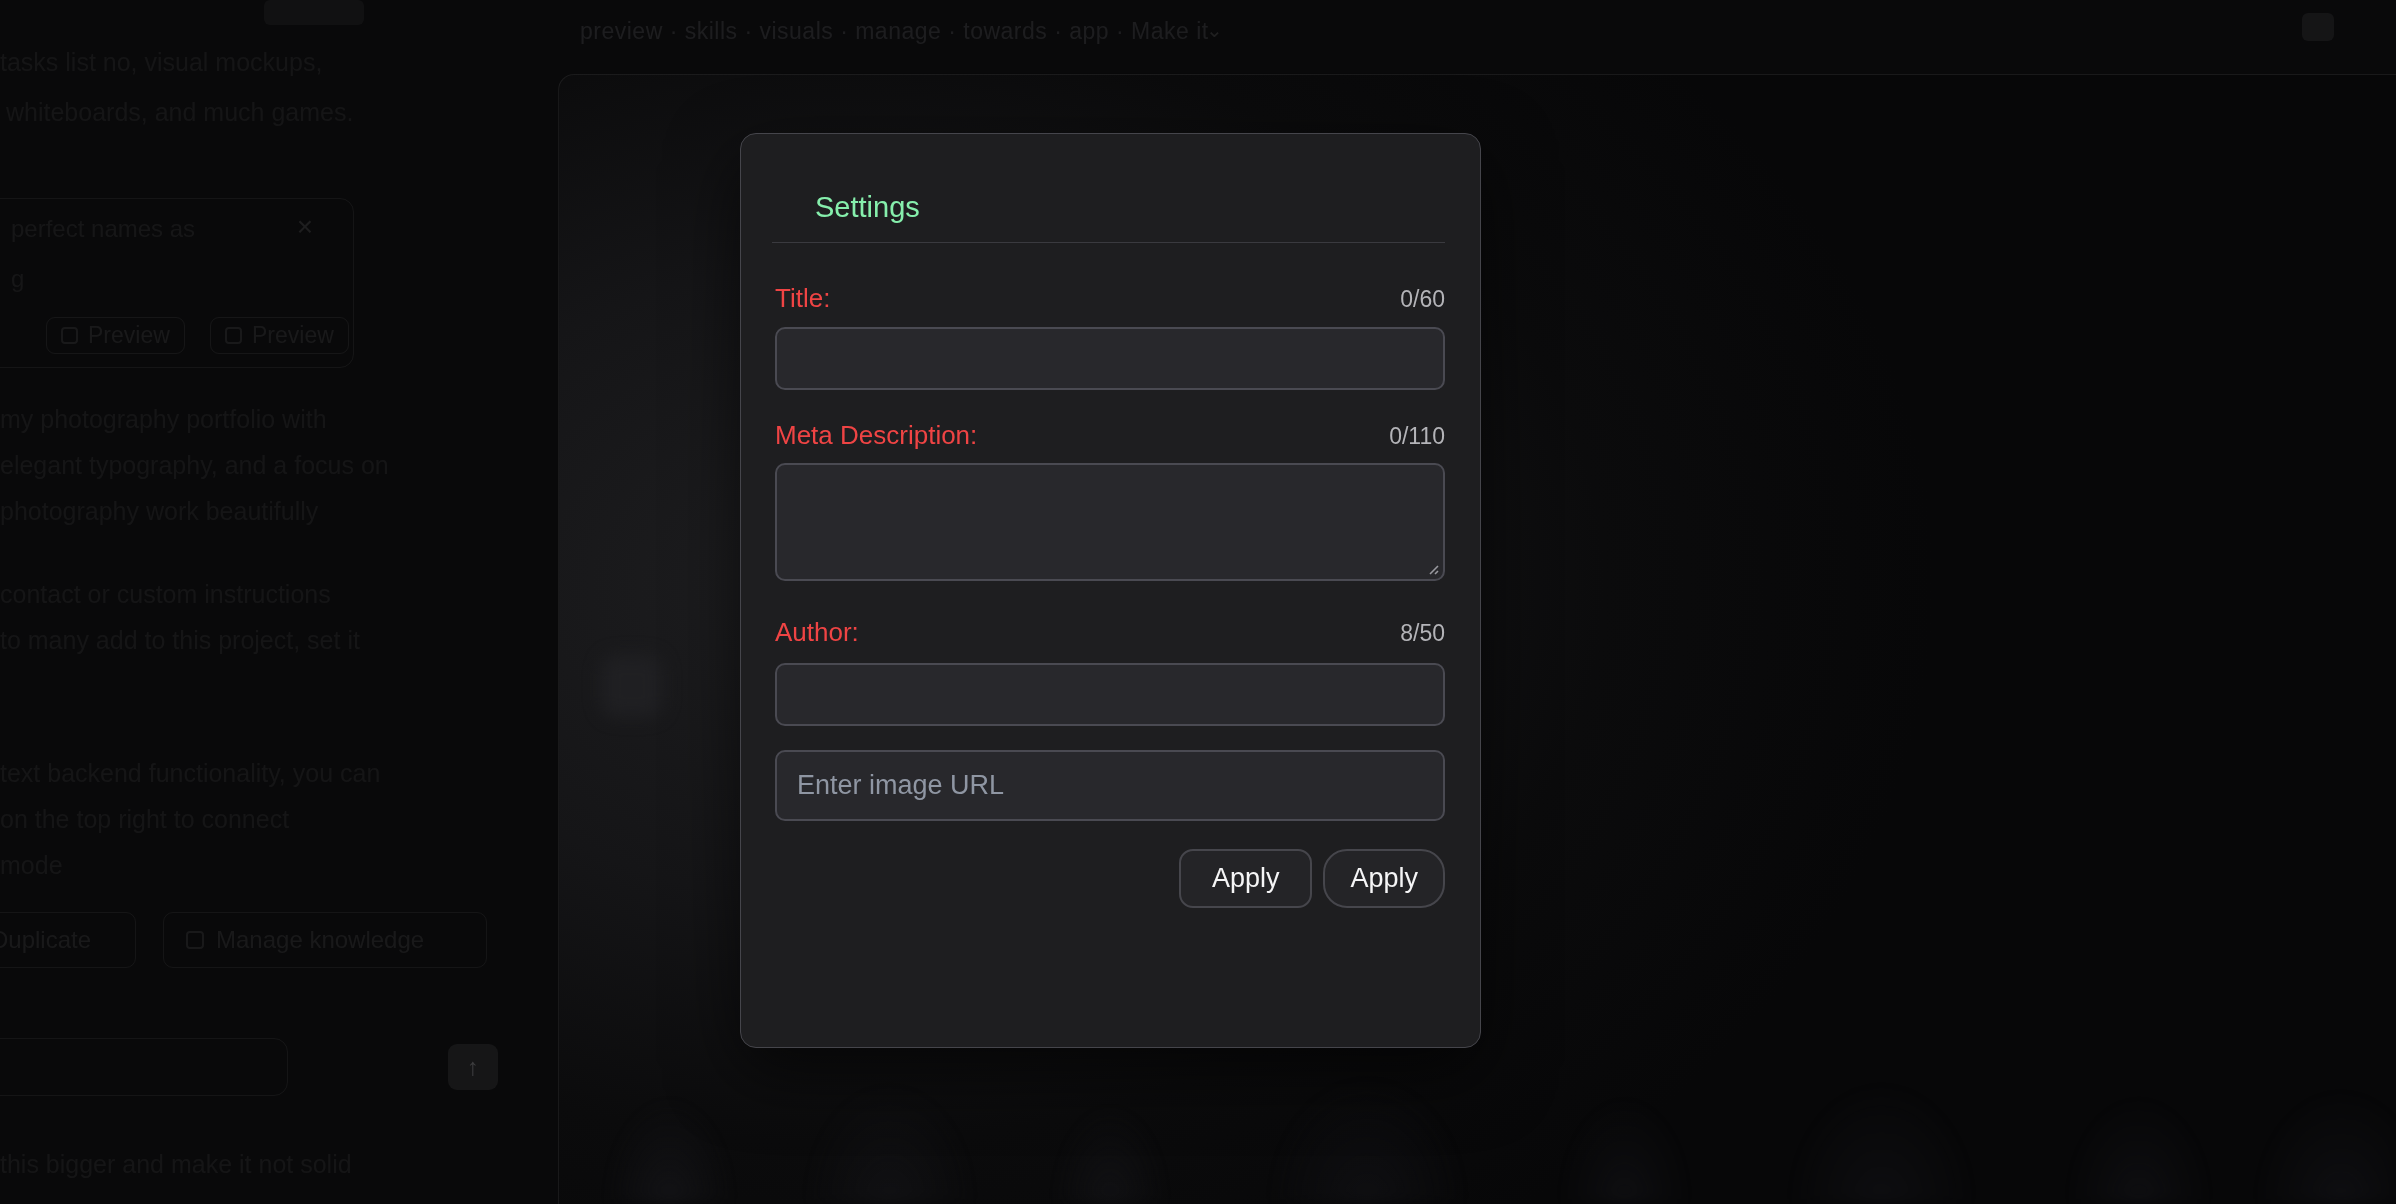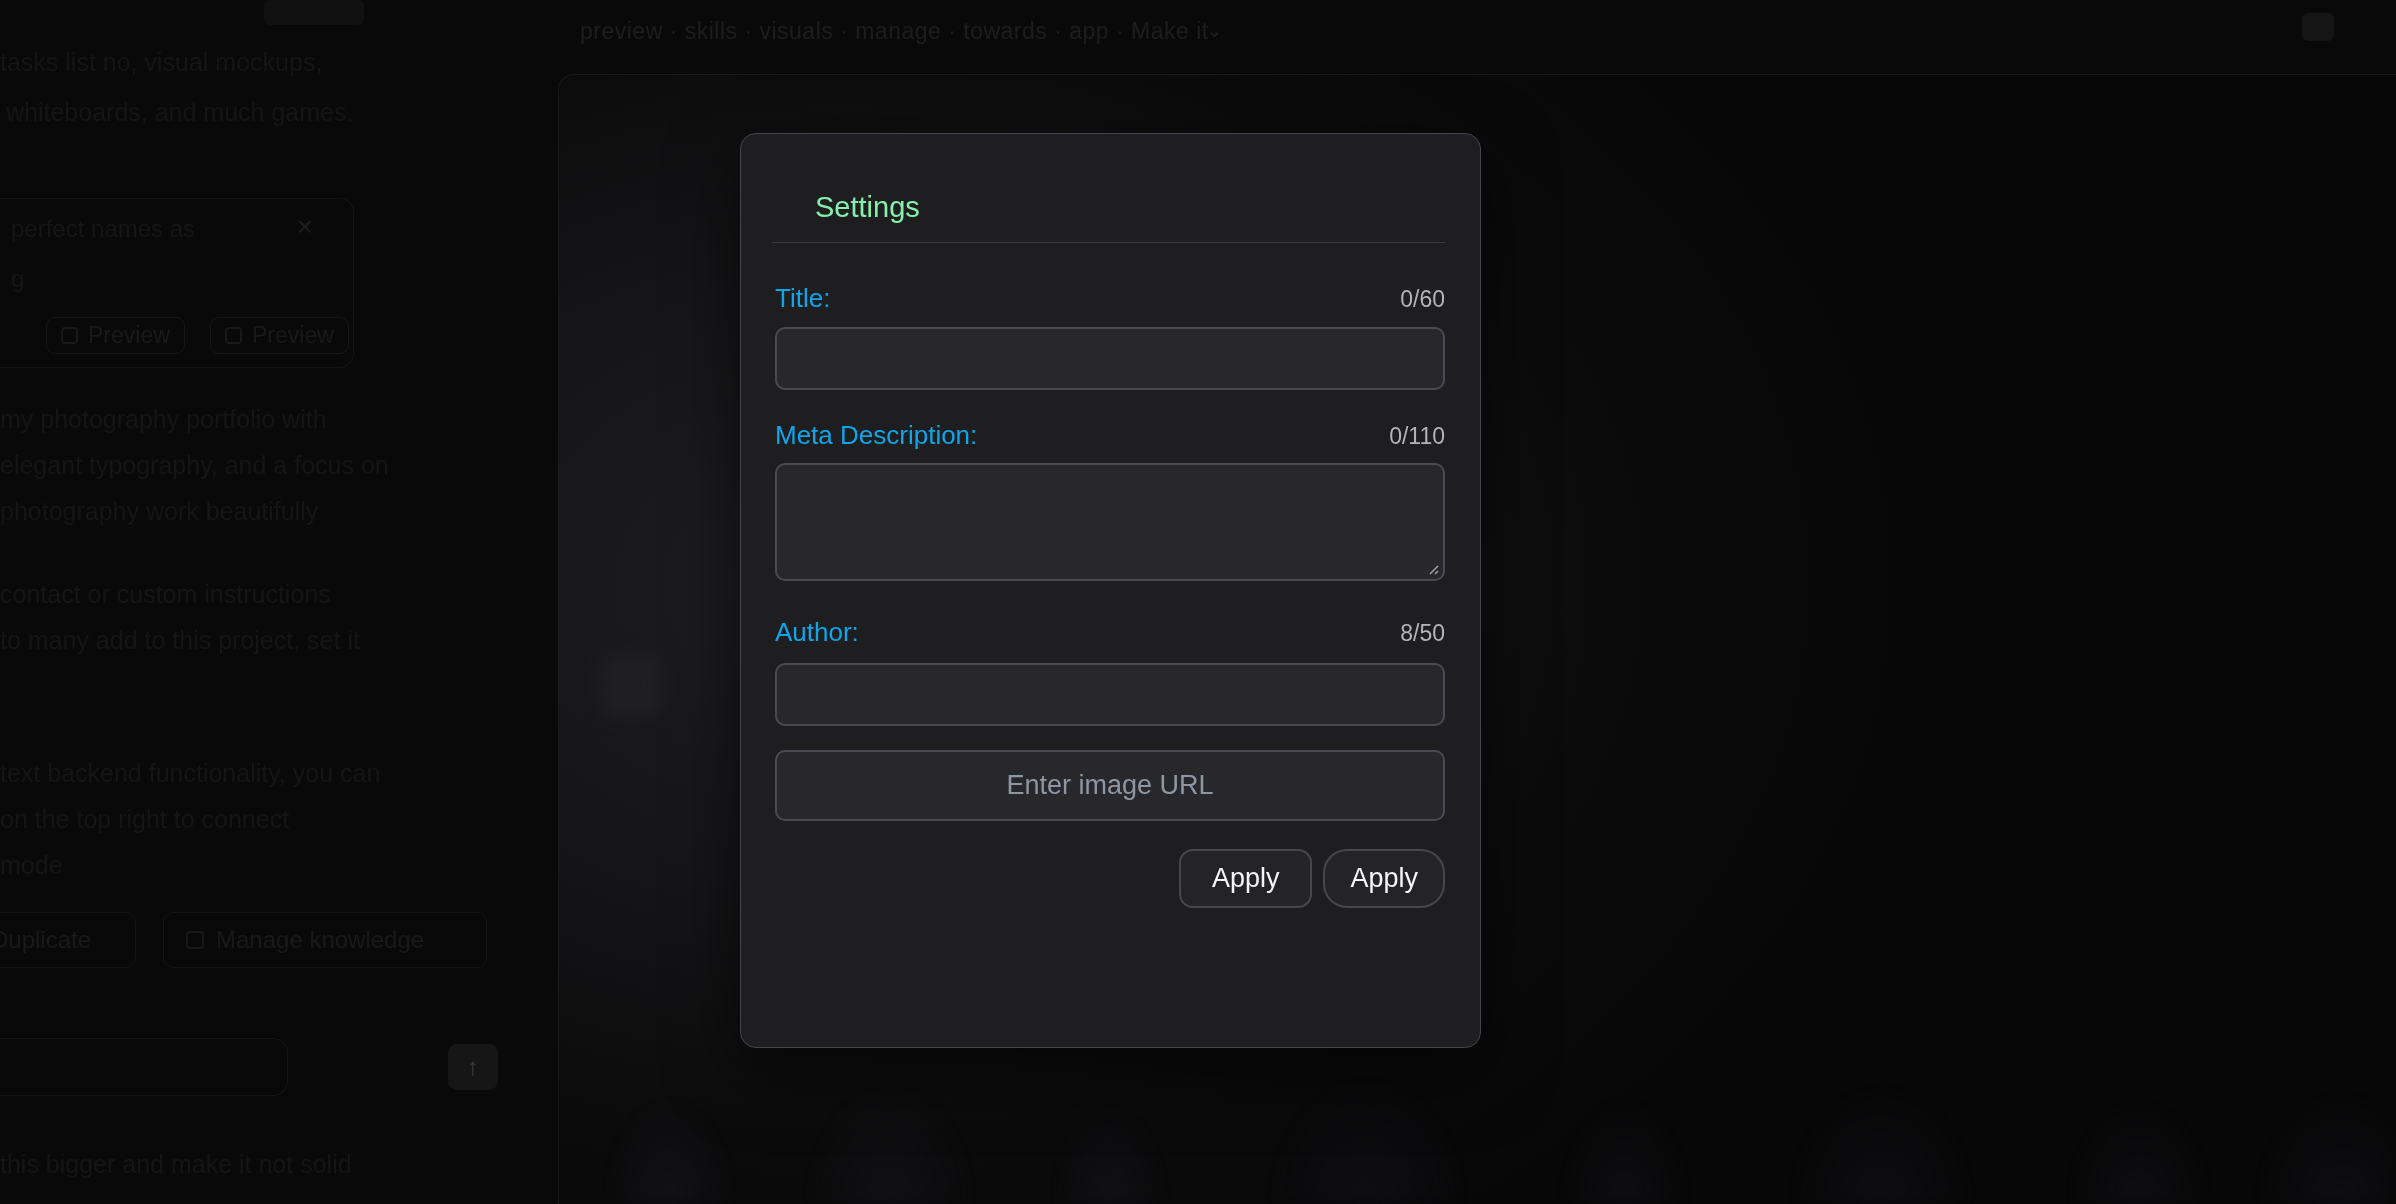--- a/index.html
+++ b/index.html
@@ -59,26 +59,26 @@
 
   
   .modal { position:absolute; left:740px; top:133px; width:741px; height:915px;
     background:#1e1e20; border:1px solid #45454b; border-radius:16px;
     box-shadow:0 24px 70px rgba(0,0,0,0.6); color:#e9e9ea; }
   .modal-title { position:absolute; left:74px; top:57px; font-size:29px; font-weight:500; color:#86efac; }
   .modal-divider { position:absolute; left:31px; right:35px; top:108px; height:1px; background:#3a3a3f; }
   .modal-body { position:absolute; left:34px; right:35px; top:109px; }
 
   .field-row { display:flex; justify-content:space-between; align-items:baseline; }
-  .field-label { font-size:26px; line-height:30px; color:#0ea5e9; }
+  .field-label { font-size:26px; line-height:30px; color:#ef4444; }
   .field-counter { font-size:23px; color:#b4b4b8; }
 
   .row-title { margin-top:40px; height:28px; }
   .inp { display:block; width:100%; background:#28282c; border:2px solid #4a4a52; border-radius:10px;
-         color:#ececee; font-size:27px; font-family:"Liberation Sans", sans-serif; padding:0 20px; outline:none;text-align:center; }
+         color:#ececee; font-size:27px; font-family:"Liberation Sans", sans-serif; padding:0 20px; outline:none; }
   .inp::placeholder { color:#8f96a3; }
   .inp-title { margin-top:16px; height:63px; }
 
   .row-meta { margin-top:30px; height:30px; }
   .ta-wrap { position:relative; margin-top:13px; }
   .ta { display:block; width:100%; height:118px; background:#28282c; border:2px solid #4a4a52; border-radius:10px;
         color:#ececee; font-size:27px; font-family:"Liberation Sans", sans-serif; padding:12px 20px; outline:none; resize:none; }
   .ta-handle { position:absolute; right:5px; bottom:5px; }
 
   .row-author { margin-top:36px; height:30px; }

